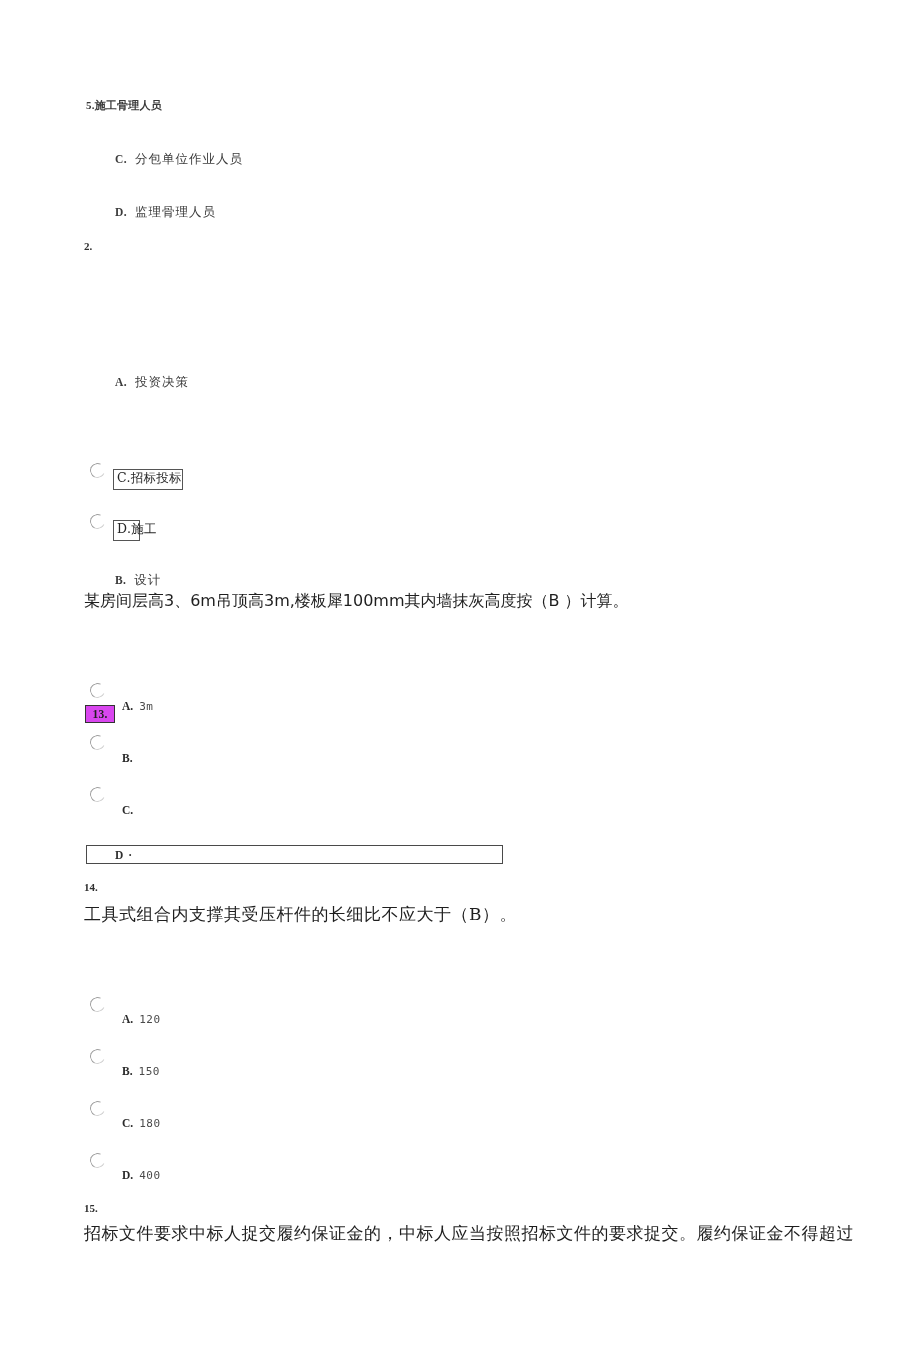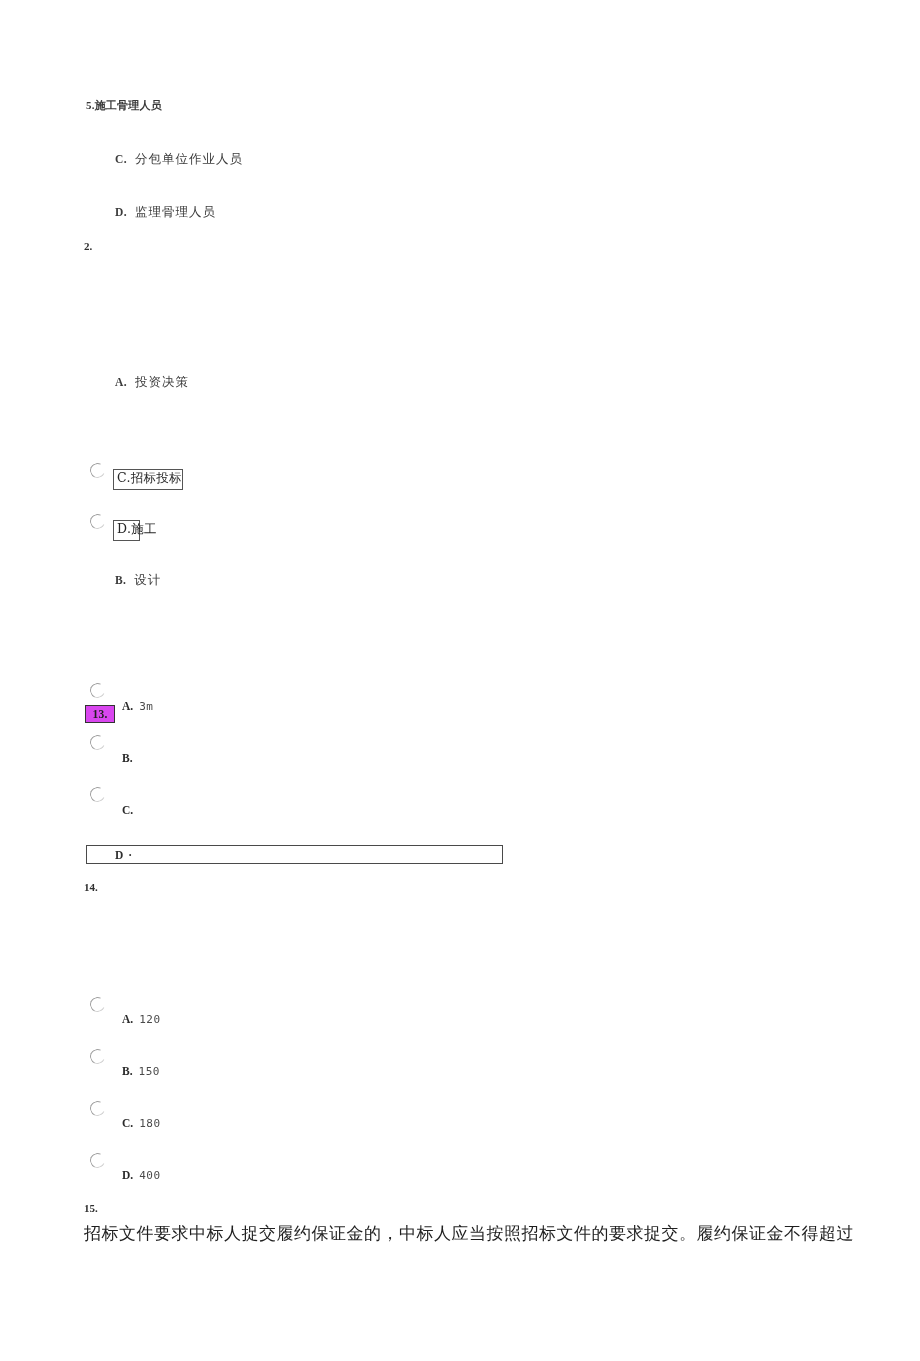--- a/index.html
+++ b/index.html
@@ -181,20 +181,21 @@
 
   <div class="radio" style="left:90px; top:514px;"></div>
   <div class="boxed" style="left:113px; top:520px; width:27px; height:21px;">
     <span class="inner">D.施工</span>
   </div>
 
   <div class="abs opt-line" style="left:115px; top:572px;">
     <span class="lbl">B.</span><span class="txt">设计</span>
   </div>
 
+  <div class="abs question sans" style="left:84px; top:591px;">某房间层高3、6m吊顶高3m,楼板犀100mm其内墙抹灰高度按（B ）计算。</div>
 
   <div class="radio" style="left:90px; top:683px;"></div>
   <div class="abs opt-mono" style="left:122px; top:696px;">
     <span class="lbl">A.</span><span class="txt">3m</span>
   </div>
 
   <div class="num-box" style="left:85px; top:705px; width:30px; height:18px;">
     <span class="inner">13.</span>
   </div>
 
@@ -207,20 +208,21 @@
   <div class="abs opt-mono" style="left:122px; top:800px;">
     <span class="lbl">C.</span><span class="txt"></span>
   </div>
 
   <div class="field-box" style="left:86px; top:845px; width:417px; height:19px;">
     <span class="inner">D ·</span>
   </div>
 
   <div class="abs qnum" style="left:84px; top:881px;">14.</div>
 
+  <div class="abs question" style="left:84px; top:903px;">工具式组合内支撑其受压杆件的长细比不应大于（B）。</div>
 
   <div class="radio" style="left:90px; top:997px;"></div>
   <div class="abs opt-mono" style="left:122px; top:1009px;">
     <span class="lbl">A.</span><span class="txt">120</span>
   </div>
 
   <div class="radio" style="left:90px; top:1049px;"></div>
   <div class="abs opt-mono" style="left:122px; top:1061px;">
     <span class="lbl">B.</span><span class="txt">150</span>
   </div>

